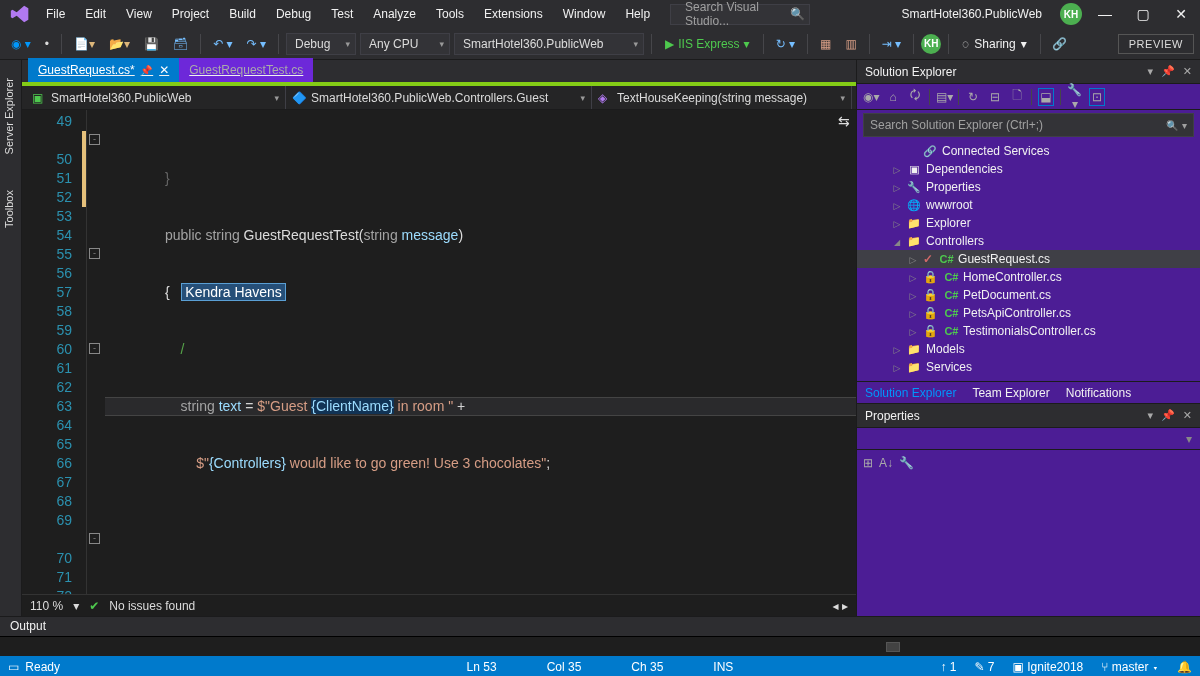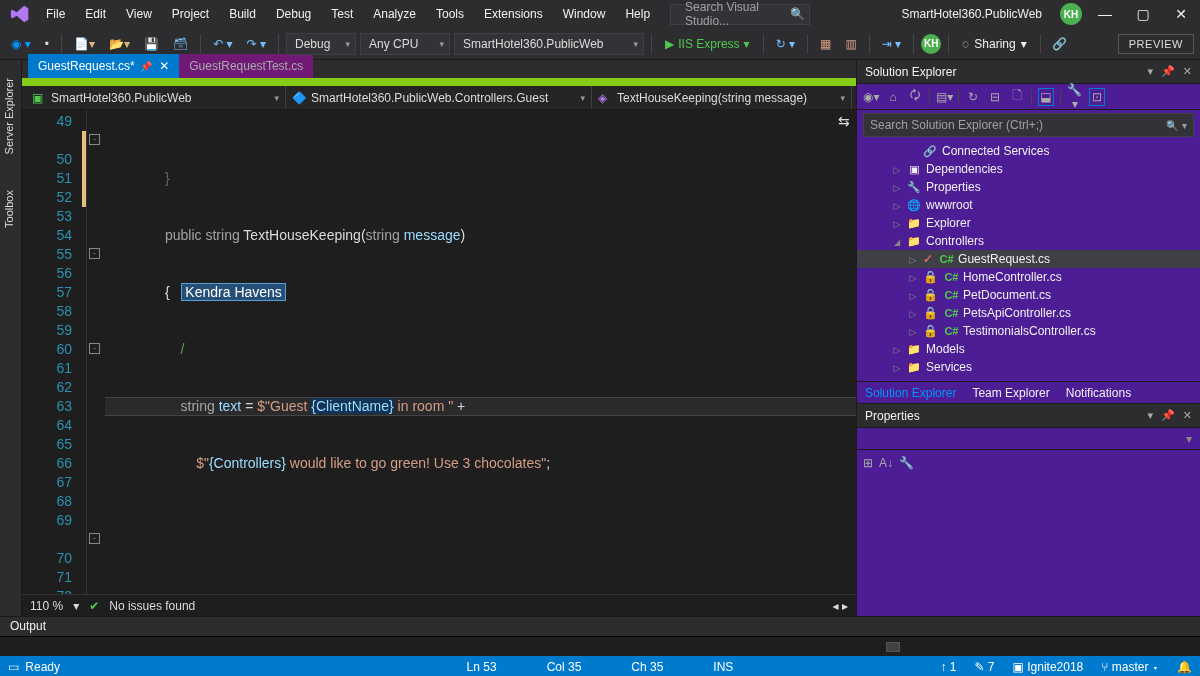--- a/index.html
+++ b/index.html
@@ -26,22 +26,22 @@
   .run-btn { color: #4ec94e; display: flex; align-items: center; gap: 4px; padding: 2px 6px;}
   .preview-btn { margin-left: auto; border: 1px solid #555; padding: 3px 10px; color: #dcdcdc; font-size: 11px; letter-spacing: 0.5px; }
   .sharing { display:flex; align-items:center; gap:5px; padding:0 6px;}
 
   
   .main-area { display: flex; height: calc(100% - 28px - 32px - 40px - 20px); }
   .side-tabs { width: 22px; background: #2d2d30; border-right: 1px solid #1b1b1c; display:flex; flex-direction:column; padding-top:10px; gap:20px;}
   .side-tab { writing-mode: vertical-rl; transform: rotate(180deg); padding: 8px 3px; font-size: 11px; color:#dcdcdc; }
 
   .editor-panel { flex: 1; display: flex; flex-direction: column; background: #1e1e1e; min-width: 0;}
-  .doc-tabs { height: 26px; background: #2d2d30; display: flex; align-items: flex-end; padding-left:6px; border-bottom:8px solid #84cc16;}
-  .doc-tab { padding: 4px 10px; font-size: 12px; background: #701a75; color:#aaa; display:flex; gap:6px; height:24px; align-items:center;}
+  .doc-tabs { height: 26px; background: #2d2d30; display: flex; align-items: flex-end; padding-left:6px; border-bottom:4px solid #84cc16;text-decoration:underline;}
+  .doc-tab { padding: 4px 10px; font-size: 12px; background: #6d28d9; color:#aaa; display:flex; gap:6px; height:24px; align-items:center;}
   .doc-tab.active { background: #007acc; color: #fff; }
   .doc-tab .pin { font-size: 10px; }
   .doc-tab .close { font-size: 12px; }
 
   .nav-bar { height: 24px; background: #252526; display: flex; align-items: center; padding: 0 4px; border-bottom: 1px solid #1b1b1c; font-size:12px; color:#dcdcdc;}
   .nav-combo { display:flex; align-items:center; gap:5px; padding:0 6px; flex:1; border-right:1px solid #3f3f46; height:100%; overflow:hidden; white-space:nowrap;}
   .nav-combo .ic { width:14px; height:14px; flex-shrink:0;}
   .nav-combo::after{content:"▾"; font-size:9px; color:#999; margin-left:auto;}
 
   .code-area { flex: 1; display: flex; font-family: Consolas, monospace; font-size: 14px; overflow: hidden; position: relative; }
@@ -237,21 +237,21 @@
       </div>
       <div class="fold-col">
         <div class="fold-mark" style="top:24px">-</div>
         <div class="fold-mark" style="top:138px">-</div>
         <div class="fold-mark" style="top:233px">-</div>
         <div class="fold-mark" style="top:423px">-</div>
       </div>
       <div class="code-lines" id="code-lines">
         <div class="tooltip-icons">⇆</div>
         <div class="cl"><span style="color:#666">}</span></div>
-        <div class="cl"><span class="kw">public</span> <span class="kw">string</span> <span class="fn">TextHouseKeeping</span>(<span class="kw">string</span> <span class="var">message</span>)</div>
+        <div class="cl"><span class="kw">public</span> <span class="kw">string</span> <span class="fn">GuestRequestTest</span>(<span class="kw">string</span> <span class="var">message</span>)</div>
         <div class="cl">{   <span class="user-highlight">Kendra Havens</span></div>
         <div class="cl">    <span style="color:#57a64a">/</span></div>
         <div class="cl hl">    <span class="kw">string</span> <span class="var">text</span> <span class="op">=</span> <span class="str">$"Guest </span><span style="background:#113355;color:#9cdcfe">{ClientName}</span><span class="str"> in room "</span> <span class="op">+</span></div>
         <div class="cl">        <span class="str">$"</span><span style="color:#9cdcfe">{Controllers}</span><span class="str"> would like to go green! Use 3 chocolates"</span>;</div>
         <div class="cl"></div>
         
         
         
         
         

